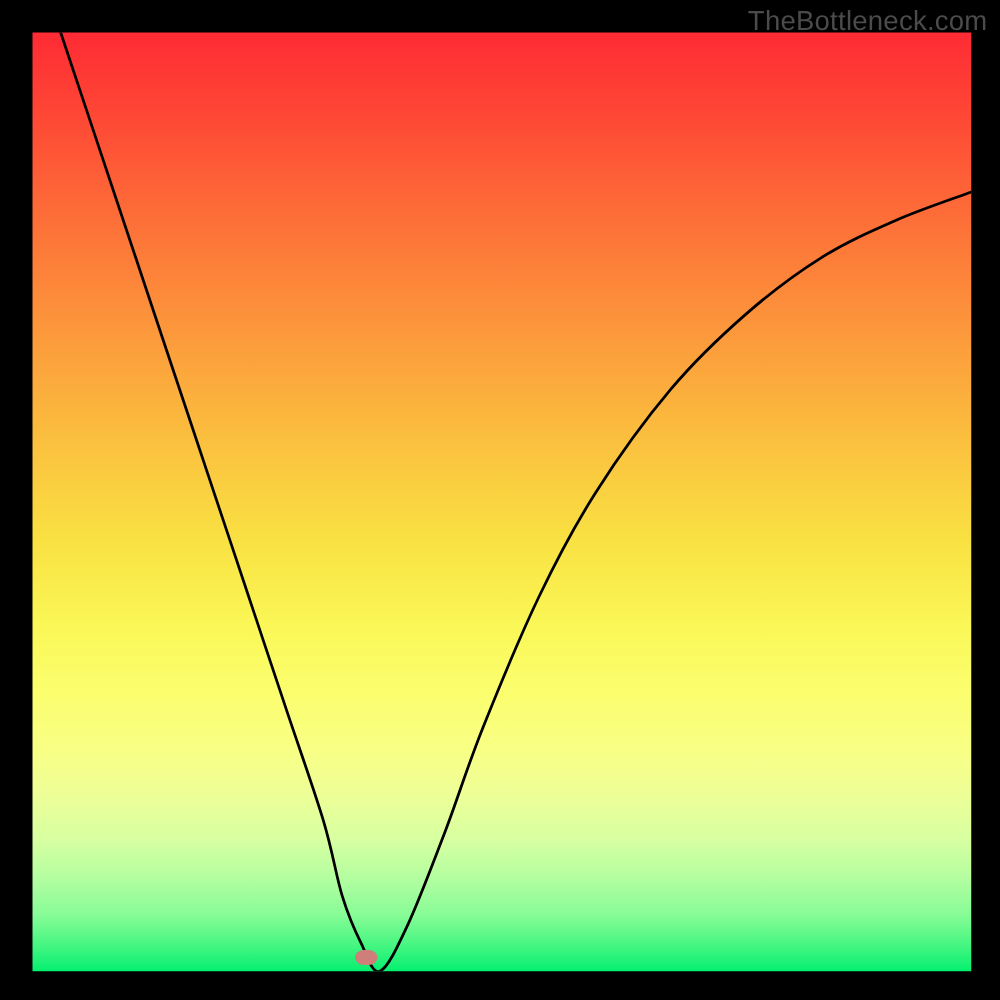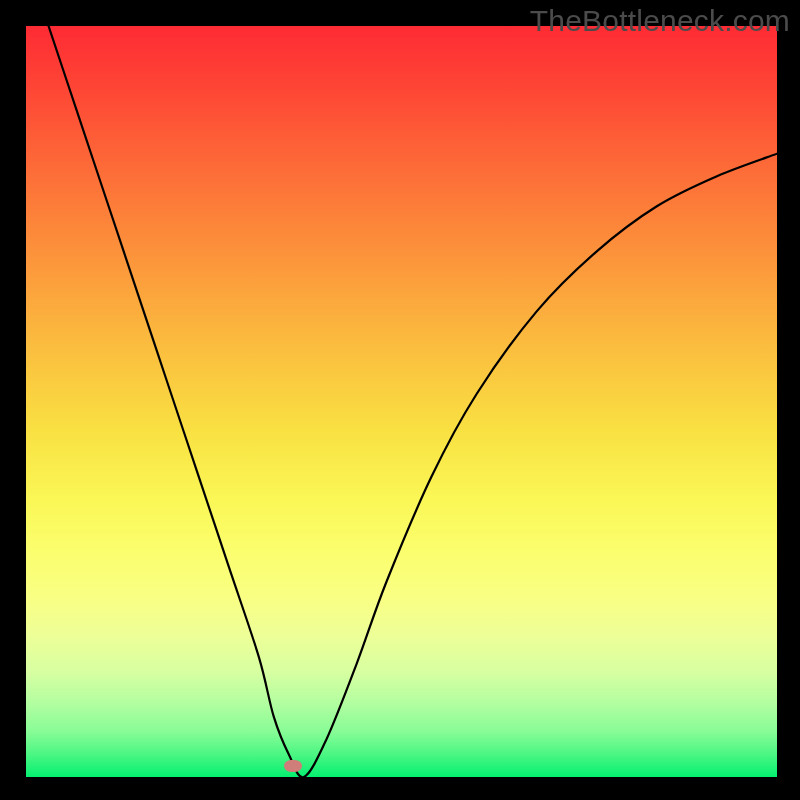--- a/index.html
+++ b/index.html
@@ -31,21 +31,21 @@
       #b4fea0 90%,
       #87fc96 94%,
       #4bf683 97%,
       #04f070 100%);
   }
   .watermark {
     position: absolute;
     top: 4px;
     right: 10px;
     color: #4b4b4b;
-    font-size: 30px;
+    font-size: 22px;
     font-weight: 500;
     letter-spacing: 0.2px;
     user-select: none;
   }
   svg.curve {
     position: absolute;
     left: 0; top: 0;
     width: 751px; height: 751px;
   }
   .marker {

